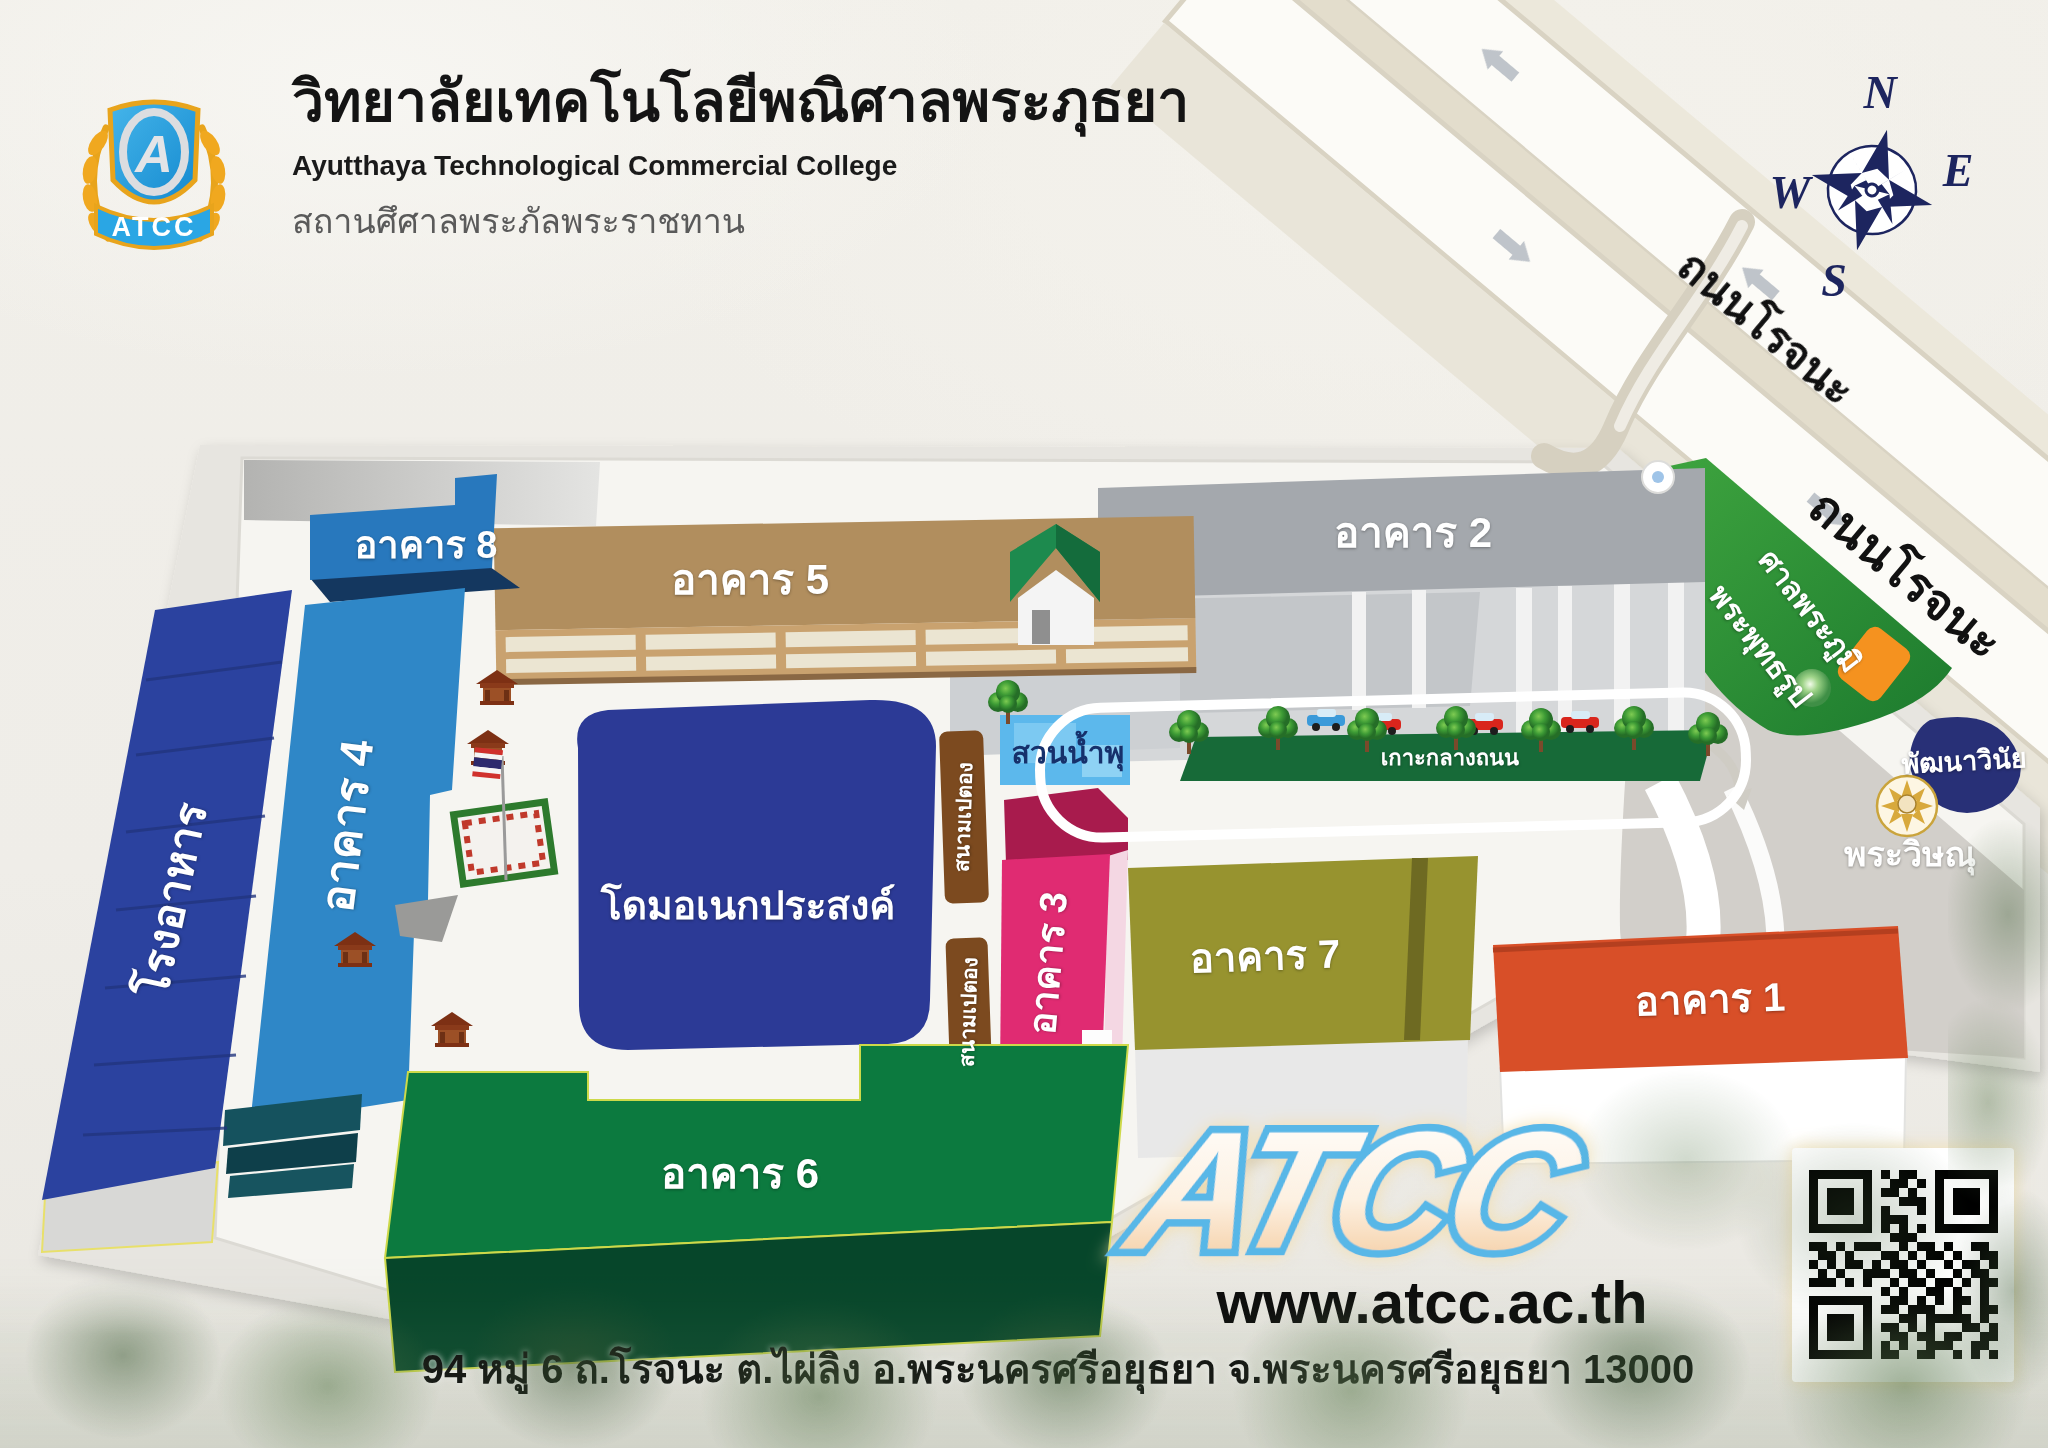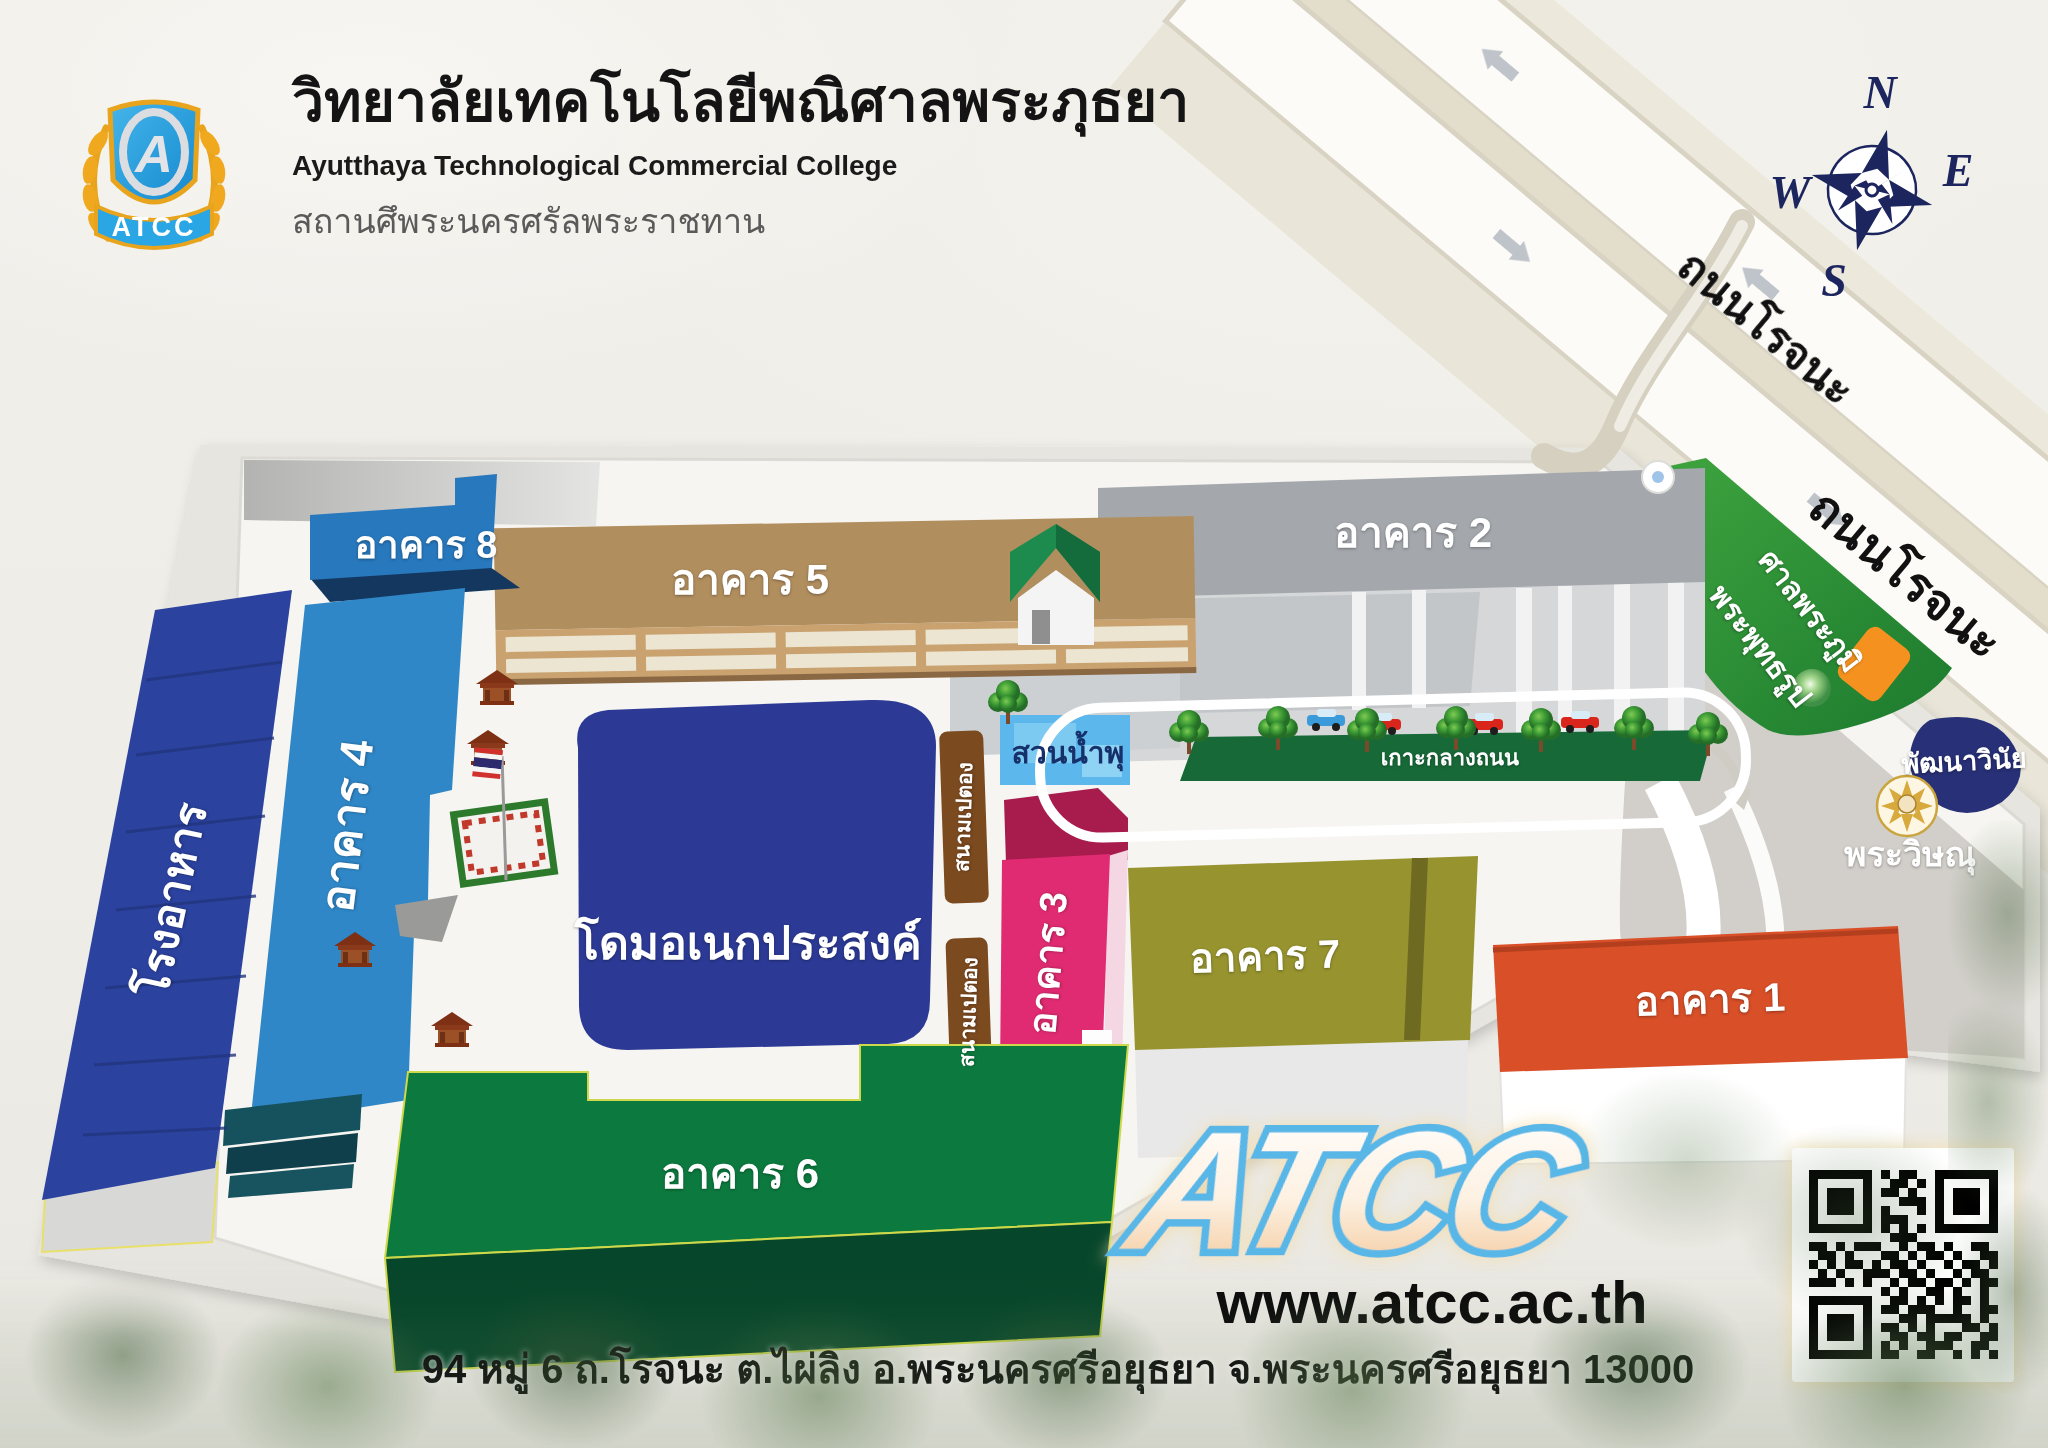--- a/index.html
+++ b/index.html
@@ -598,32 +598,32 @@
           <rect x="144" y="180" width="9" height="9"></rect>
           <rect x="162" y="180" width="9" height="9"></rect>
           <rect x="180" y="180" width="9" height="9"></rect>
         </g>
   </g>
 </svg>
 
 <div id="header-block">
   <div id="title-thai">วิทยาลัยเทคโนโลยีพณิศาลพระภุธยา</div>
   <div id="title-eng">Ayutthaya Technological Commercial College</div>
-  <div id="subtitle-thai">สถานศึพระนครศรัลพระราชทาน</div>
+  <div id="subtitle-thai">สถานศึศาลพระภัลพระราชทาน</div>
 </div>
 
 <div class="lbl black" style="left:1766px;top:328px;font-size:44px;transform:translate(-50%,-50%) rotate(40deg);">ถนนโรจนะ</div>
 <div class="lbl black" style="left:1905px;top:575px;font-size:48px;transform:translate(-50%,-50%) rotate(40deg);">ถนนโรจนะ</div>
 
 <div class="lbl" style="left:400px;top:545px;font-size:38px;margin-left:26px;">อาคาร 8</div>
 <div class="lbl" style="left:750px;top:580px;font-size:42px;">อาคาร 5</div>
 <div class="lbl" style="left:1413px;top:533px;font-size:42px;">อาคาร 2</div>
 <div class="lbl" style="left:347px;top:826px;font-size:46px;transform:translate(-50%,-50%) rotate(-83deg);">อาคาร 4</div>
 <div class="lbl" style="left:172px;top:900px;font-size:44px;transform:translate(-50%,-50%) rotate(-78deg);">โรงอาหาร</div>
-<div class="lbl" style="left:748px;top:905px;font-size:46px;margin-top:38px;">โดมอเนกประสงค์</div>
+<div class="lbl" style="left:748px;top:905px;font-size:39px;">โดมอเนกประสงค์</div>
 <div class="lbl dark" style="left:1068px;top:753px;font-size:30px;">สวนน้ำพุ</div>
 <div class="lbl" style="left:963px;top:817px;font-size:21px;transform:translate(-50%,-50%) rotate(-88deg);">สนามเปตอง</div>
 <div class="lbl" style="left:968px;top:1012px;font-size:21px;transform:translate(-50%,-50%) rotate(-88deg);">สนามเปตอง</div>
 <div class="lbl" style="left:1048px;top:963px;font-size:38px;transform:translate(-50%,-50%) rotate(-85deg);">อาคาร 3</div>
 <div class="lbl" style="left:1265px;top:956px;font-size:40px;transform:translate(-50%,-50%) rotate(-2deg);">อาคาร 7</div>
 <div class="lbl" style="left:1710px;top:999px;font-size:40px;transform:translate(-50%,-50%) rotate(-2deg);">อาคาร 1</div>
 <div class="lbl" style="left:740px;top:1174px;font-size:42px;">อาคาร 6</div>
 
 <div class="lbl" style="left:1450px;top:758px;font-size:22px;">เกาะกลางถนน</div>
 <div class="lbl" style="left:1810px;top:611px;font-size:30px;transform:translate(-50%,-50%) rotate(52deg);">ศาลพระภูมิ</div>

